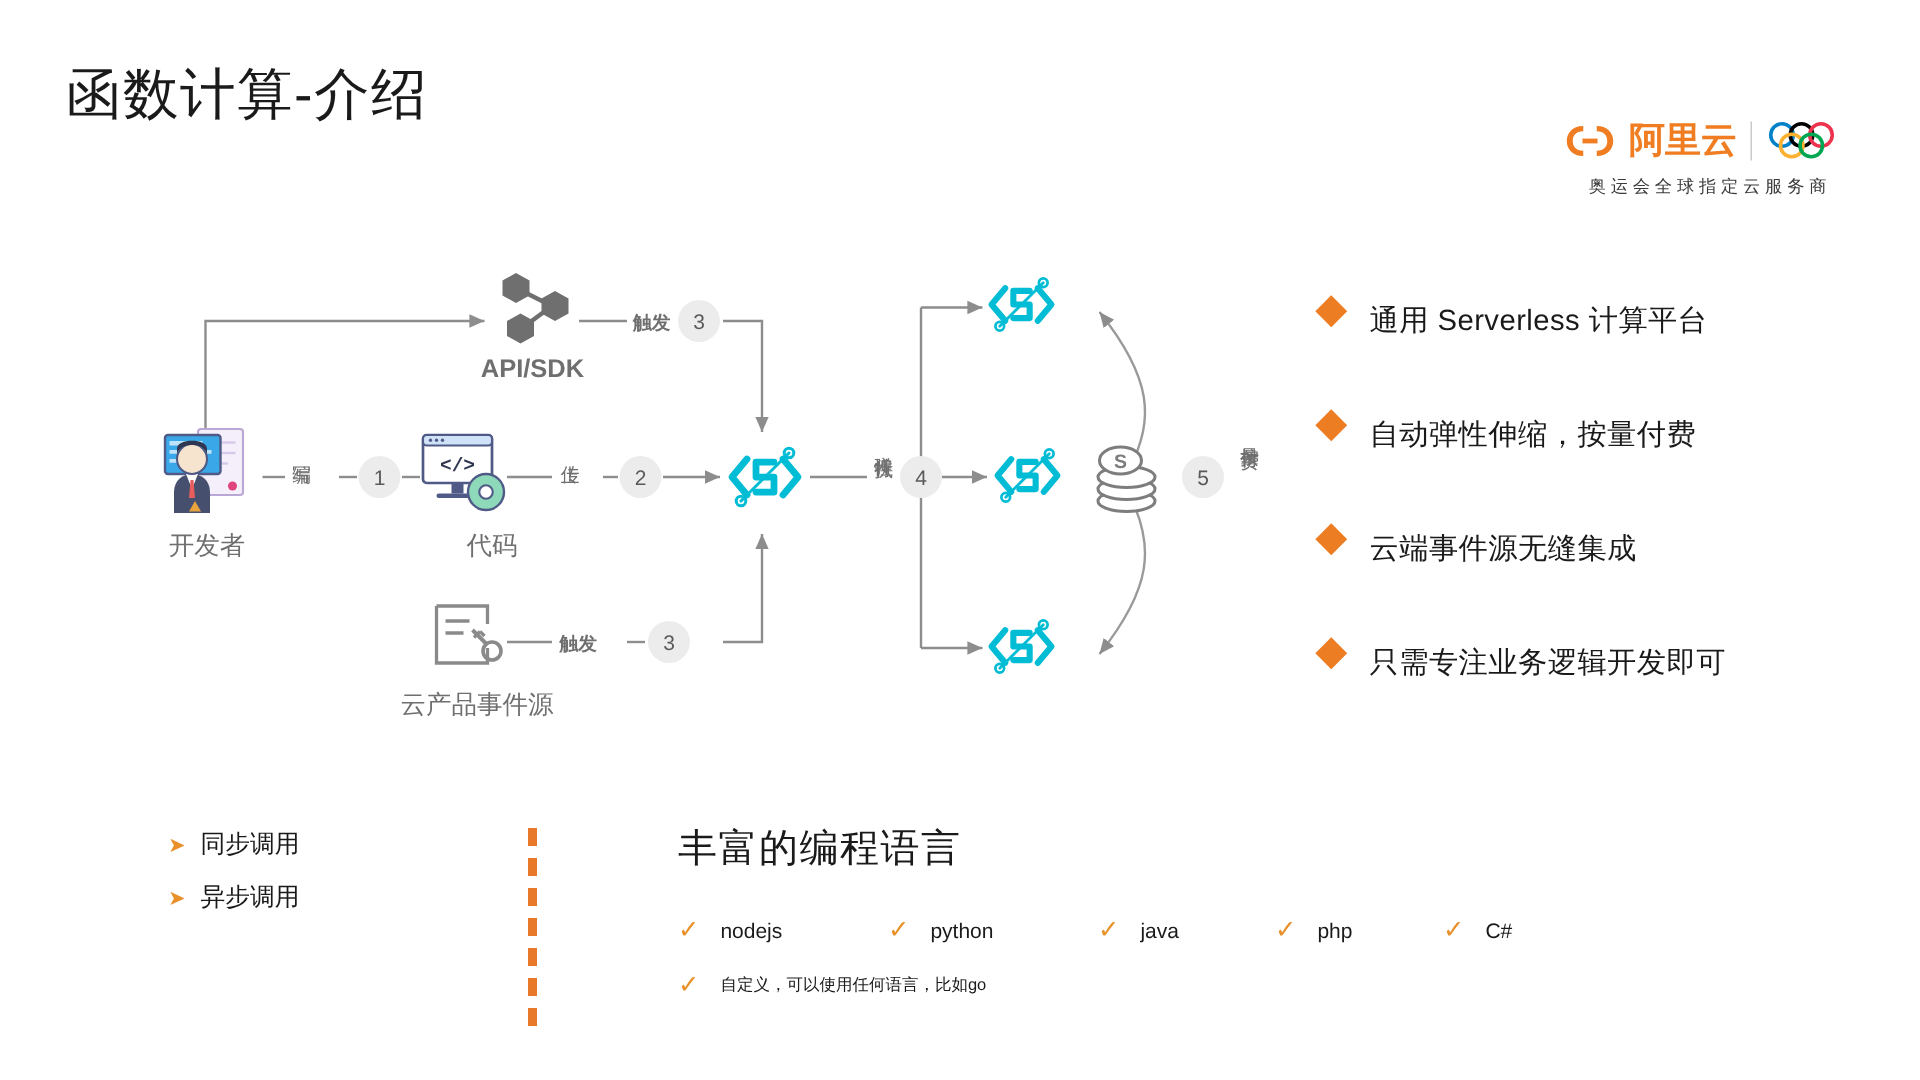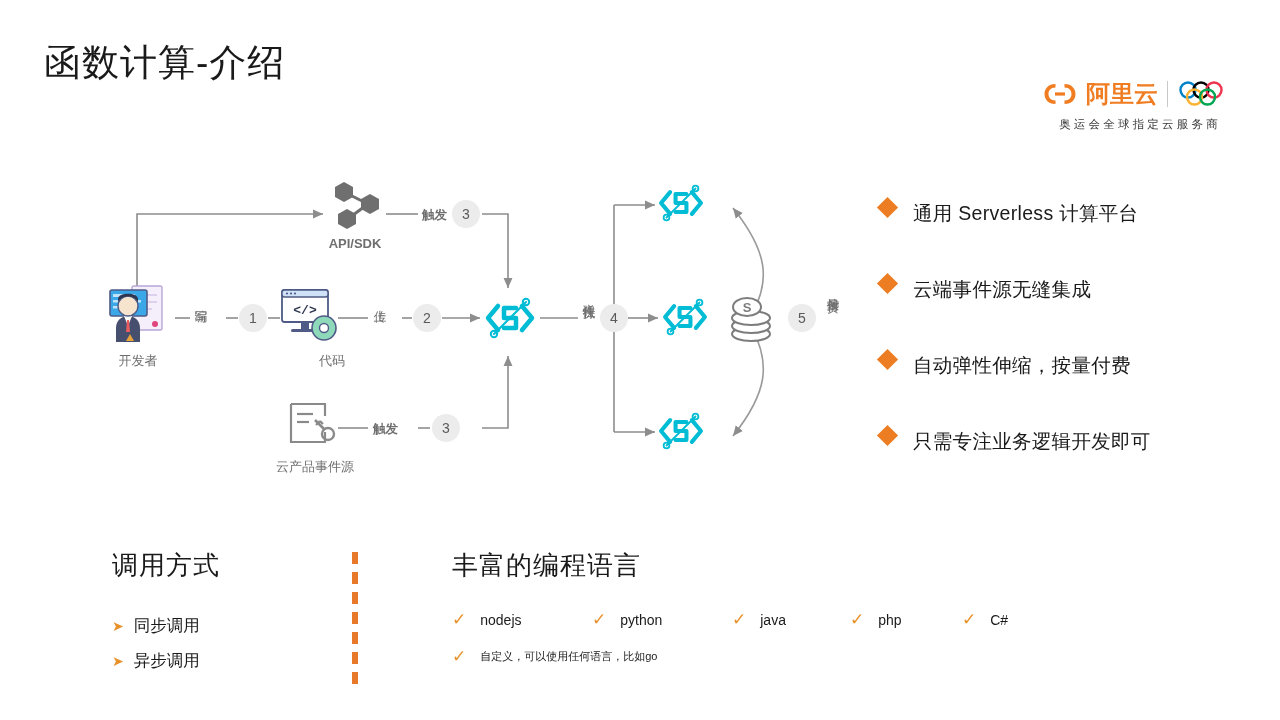--- a/index.html
+++ b/index.html
@@ -79,21 +79,21 @@
 
   .dg-label {
     position: absolute;
     font-size: 12.5px;
     color: #6f6f6f;
     white-space: nowrap;
     font-weight: bold;
   }
   .dg-caption {
     position: absolute;
-    font-size: 13px;
+    font-size: 17px;
     color: #6f6f6f;
     text-align: center;
     white-space: nowrap;
   }
   .dg-vert {
     position: absolute;
     font-size: 12.5px;
     color: #6f6f6f;
     writing-mode: vertical-rl;
     text-orientation: upright;
@@ -437,34 +437,33 @@
   <div class="dg-vert" style="left:736px; top:128px;">按量付费</div>
 </div>
 
 <div id="bullets">
   <div class="bullet-row">
     <span class="diamond" style="background:#ED7D22;"></span>
     <span class="bullet-text">通用 Serverless 计算平台</span>
   </div>
   <div class="bullet-row">
     <span class="diamond" style="background:#ED7D22;"></span>
-    <span class="bullet-text">云端事件源无缝集成</span>
+    <span class="bullet-text">自动弹性伸缩，按量付费</span>
   </div>
   <div class="bullet-row">
     <span class="diamond" style="background:#ED7D22;"></span>
-    <span class="bullet-text">自动弹性伸缩，按量付费</span>
+    <span class="bullet-text">云端事件源无缝集成</span>
   </div>
   <div class="bullet-row">
     <span class="diamond" style="background:#ED7D22;"></span>
     <span class="bullet-text">只需专注业务逻辑开发即可</span>
   </div>
 </div>
 
 <div id="bottom-left">
-  <div class="sec-title">调用方式</div>
   <div class="arrow-item">
     <span class="arrow-glyph">➤</span>
     <span class="arrow-label">同步调用</span>
   </div>
   <div class="arrow-item">
     <span class="arrow-glyph">➤</span>
     <span class="arrow-label">异步调用</span>
   </div>
 </div>
 

